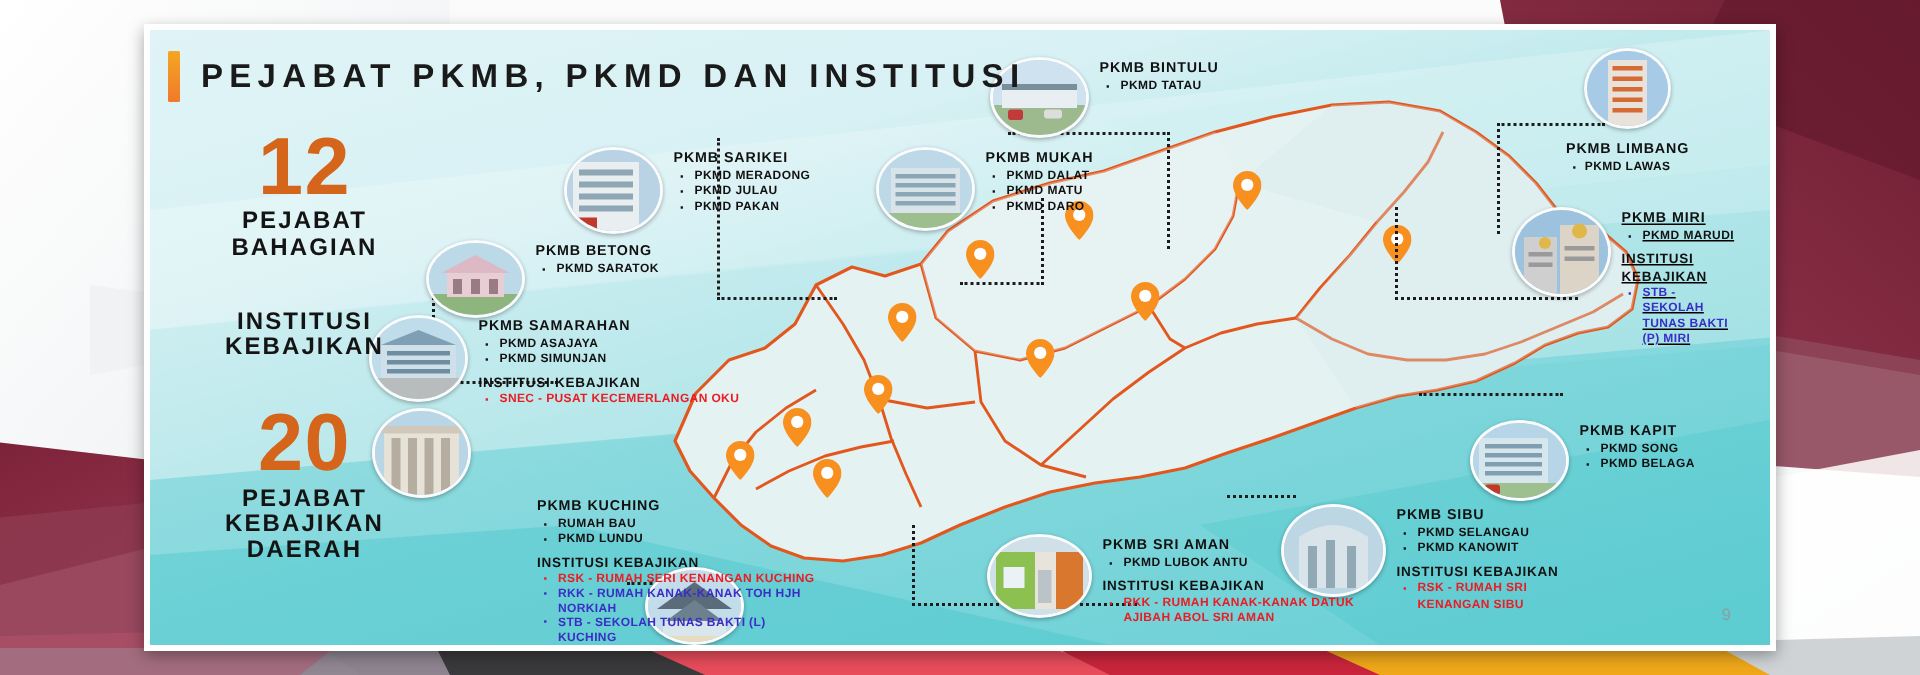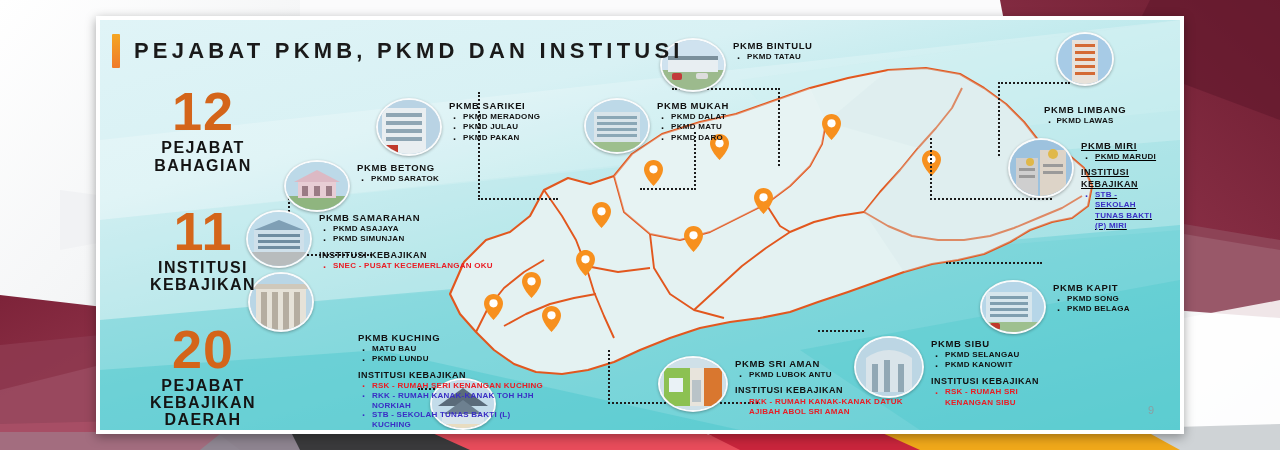--- a/index.html
+++ b/index.html
@@ -138,21 +138,20 @@
       <div class="hdr-title">PEJABAT PKMB, PKMD DAN INSTITUSI</div>
     </div>
 
     <div class="stats">
       <div class="stat s1">
         <div class="stat-num">12</div>
         <div class="stat-lbl" style="white-space:pre-line">PEJABAT
 BAHAGIAN</div>
       </div>
       <div class="stat s2">
-        <div class="stat-num">11</div>
         <div class="stat-lbl" style="white-space:pre-line">INSTITUSI
 KEBAJIKAN</div>
       </div>
       <div class="stat s3">
         <div class="stat-num">20</div>
         <div class="stat-lbl" style="white-space:pre-line">PEJABAT
 KEBAJIKAN
 DAERAH</div>
       </div>
     </div>
@@ -276,21 +275,21 @@
           <rect x="10" y="33" width="10" height="7" rx="2" fill="#c23a3a"></rect>
             <rect x="34" y="33" width="12" height="6" rx="2" fill="#ddd"></rect>
         </svg>
       </div>
       <div class="txt">
         <div class="b-title">PKMB BINTULU</div>
         <div class="b-li">PKMD TATAU</div>
       </div>
     </div>
 
-    <div class="blk" style="left:944px;top:12px;flex-direction:column;align-items:center;gap:16px;">
+    <div class="blk" style="left:944px;top:12px;flex-direction:column;align-items:center;gap:6px;">
       <div class="thumb" style="width:54px;height:50px;">
         <svg class="ph" viewBox="0 0 54 50" preserveAspectRatio="none">
           <rect width="54" height="50" fill="#a7cbe6"></rect>
           <rect x="14" y="6" width="26" height="44" fill="#e8e2da"></rect>
           <g fill="#d46a34">
               <rect x="17" y="10" width="20" height="3"></rect>
               <rect x="17" y="17" width="20" height="3"></rect>
               <rect x="17" y="24" width="20" height="3"></rect>
               <rect x="17" y="31" width="20" height="3"></rect>
               <rect x="17" y="38" width="20" height="3"></rect>
@@ -486,21 +485,21 @@
           <rect y="44" width="62" height="4" fill="#e8dcc0"></rect>
         </svg>
       </div>
       <div class="txt" style="padding-top:16px;">
         <div class="b-title">PKMB SERIAN</div>
       </div>
     </div>
 
     <div class="kuching">
       <div class="b-title">PKMB KUCHING</div>
-      <div class="b-li">MATU BAU</div>
+      <div class="b-li">RUMAH BAU</div>
       <div class="b-li">PKMD LUNDU</div>
       <div class="inst-h">INSTITUSI KEBAJIKAN</div>
       <div class="inst-li">RSK - RUMAH SERI KENANGAN KUCHING</div>
       <div class="inst-li blue">RKK - RUMAH KANAK-KANAK TOH HJH NORKIAH</div>
       <div class="inst-li blue">STB - SEKOLAH TUNAS BAKTI (L) KUCHING</div>
       <div class="inst-li blue">TSP - TAMAN SERI PUTERI</div>
 
     </div>
 
     <div class="thumb" style="position:absolute;left:148px;top:252px;width:62px;height:56px;z-index:26;">

